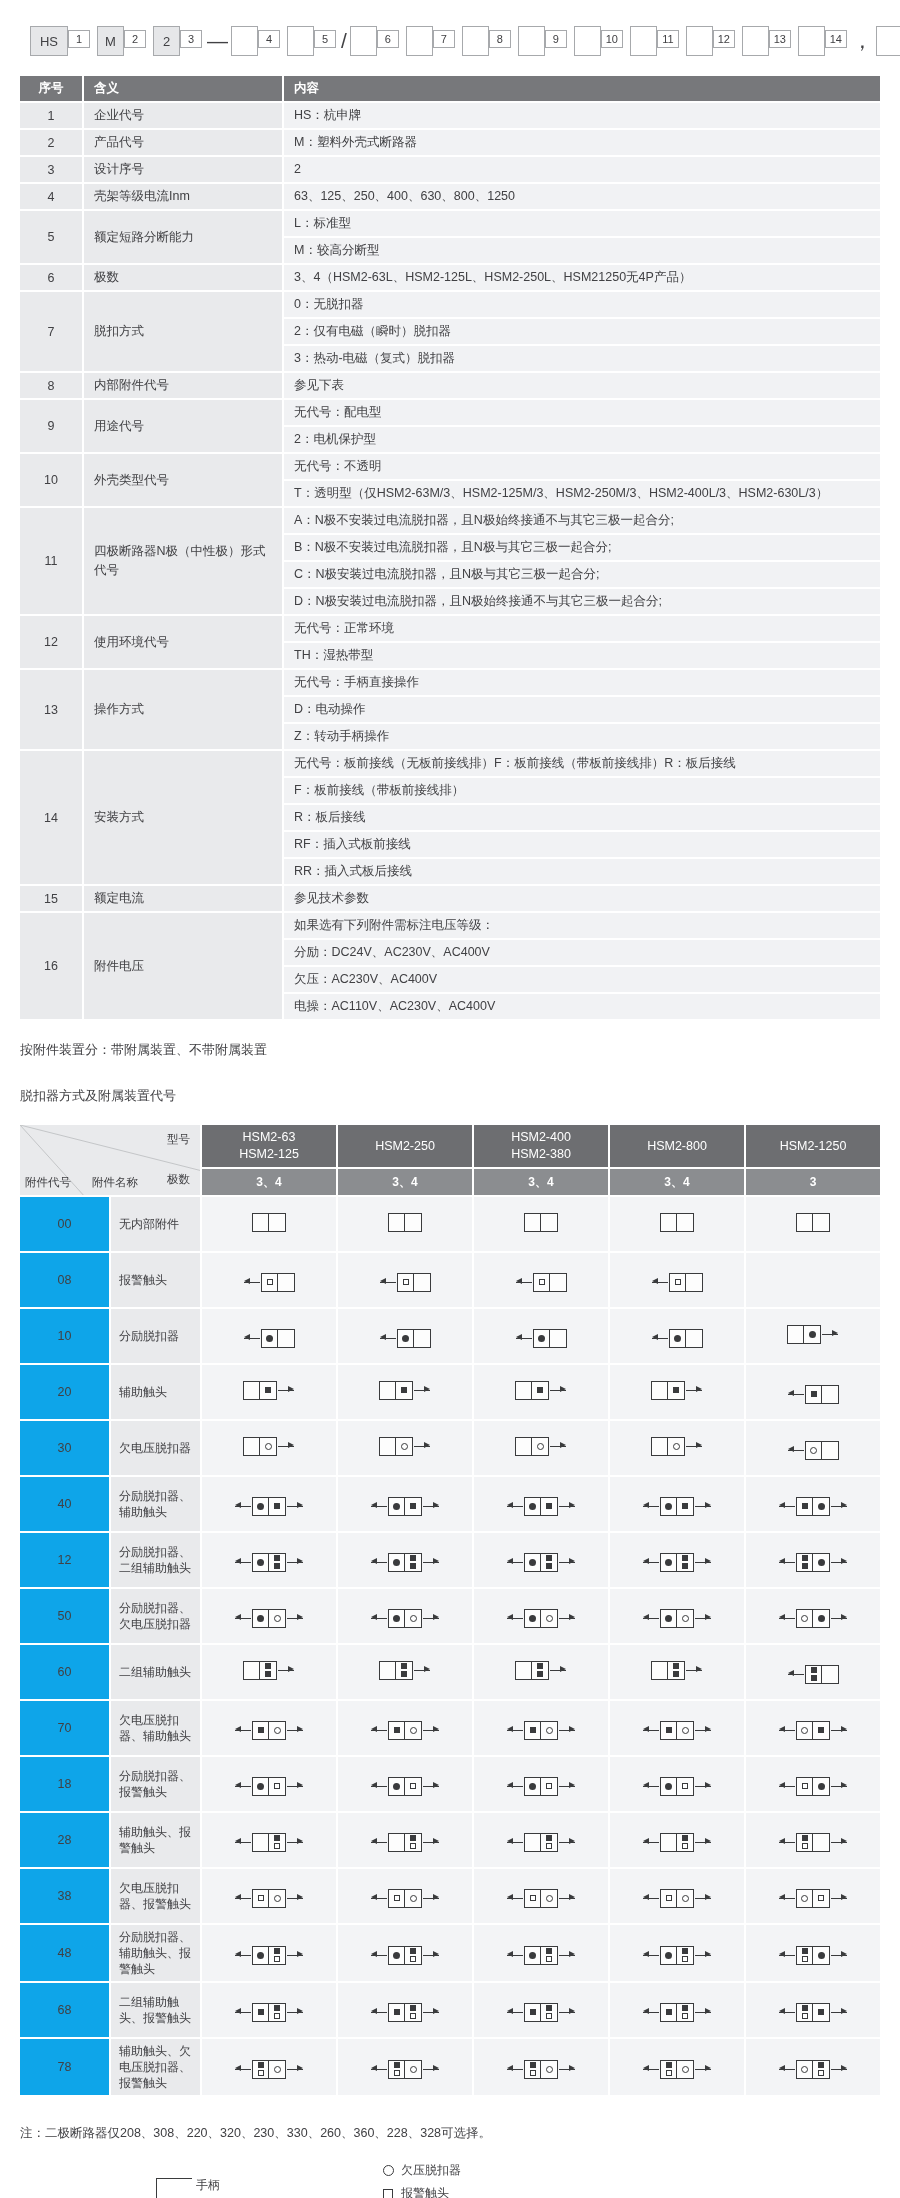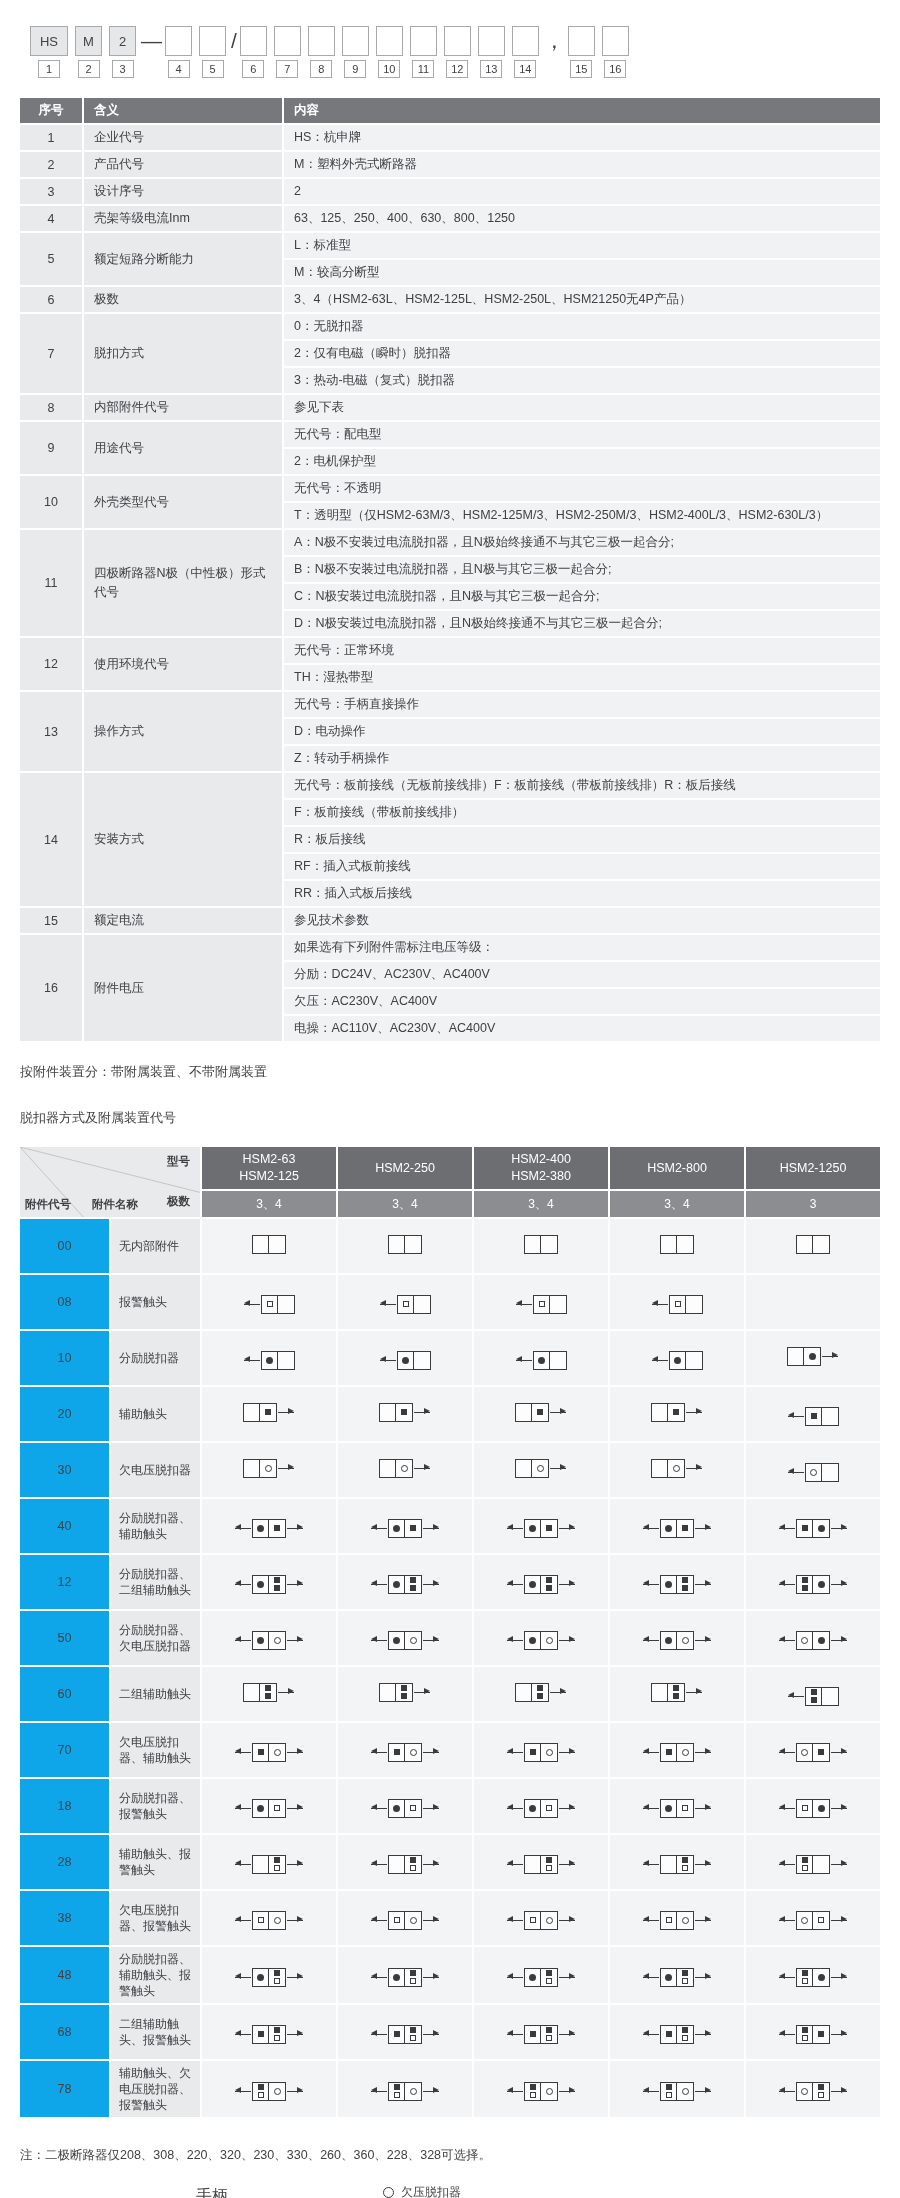--- a/index.html
+++ b/index.html
@@ -2,21 +2,21 @@
 <html><head>
 <meta charset="utf-8">
 <style>
   *{box-sizing:border-box;margin:0;padding:0}
   html,body{background:#fff}
   body{width:900px;font-family:"Liberation Sans","DejaVu Sans",sans-serif;color:#414144}
   .page{width:900px;min-height:2198px;padding:26px 18px 30px;background:#fff}
 
   
   .strip{display:flex;align-items:flex-start;padding-left:12px;margin-bottom:18px}
-  .seg{display:flex;flex-direction:column;align-items:center;margin-right:7px}
+  .seg{display:flex;align-items:flex-start;margin-right:7px}
   .seg-box{min-width:27px;height:30px;border:1px solid #a7a9ac;background:#fff;display:flex;align-items:center;justify-content:center;font-size:13px;padding:0 4px}
   .seg-box.filled{background:#e6e7e9}
   .seg-box.wide{min-width:38px}
   .seg-num{min-width:22px;height:18px;border:1px solid #a7a9ac;background:#fff;margin-top:4px;display:flex;align-items:center;justify-content:center;font-size:11px}
   .seg-sep{font-size:21px;color:#414144;margin:0 3px 0 -2px;height:30px;display:flex;align-items:center}
 
   
   table.t1{width:864px;border-collapse:collapse;table-layout:fixed}
   .t1 th{background:#77787b;color:#fff;font-size:12.5px;font-weight:bold;height:27px;text-align:left;padding:0 10px;border:2px solid #fff}
   .t1 th.h-no{text-align:center}
@@ -27,27 +27,27 @@
   .t1 .subline{padding:2px 10px;line-height:21px;border-top:2px solid #fff}
   .t1 .subline:first-child{border-top:none}
 
   .bold-note{font-weight:normal;font-size:13px;margin:20px 0 28px 2px}
   .t2-title{font-size:13px;margin:0 0 18px 2px}
 
   
   table.t2{width:864px;border-collapse:collapse;table-layout:fixed}
   .t2 th,.t2 td{border:2px solid #fff}
   .t2 th.model{background:#6d6e71;color:#fff;font-size:12.5px;font-weight:normal;height:44px;text-align:center;line-height:17px;vertical-align:middle}
-  .t2 th.poles{background:#8b8d90;color:#fff;font-size:12px;height:28px;text-align:center;font-weight:normal}
+  .t2 th.poles{background:#8b8d90;color:#fff;font-size:12px;height:28px;text-align:center;font-weight:bold}
   .t2 th.corner{background:#e9eaec;position:relative;padding:0;width:182px}
   .t2 td.a-code{width:58px;background:#0ea5e9;text-align:center;font-size:12.5px;vertical-align:middle}
   .t2 td.a-name{width:124px;background:#e9eaec;font-size:12px;padding:4px 8px;line-height:16px;vertical-align:middle}
   .t2 td.a-diag{background:#f3f4f6;text-align:center;height:56px;vertical-align:middle}
   .corner .svg-lines{position:absolute;left:0;top:0;width:100%;height:100%}
-  .corner .c-label{position:absolute;font-size:11.5px;color:#414144;font-weight:bold}
+  .corner .c-label{position:absolute;font-size:11.5px;color:#414144;font-weight:normal}
   .corner .lb-model{top:7px;right:10px}
   .corner .lb-poles{top:47px;right:10px}
   .corner .lb-code{bottom:5px;left:5px}
   .corner .lb-name{bottom:5px;left:72px}
 
   
   .diag{display:inline-flex;align-items:center;justify-content:center}
   .dbox{display:inline-flex}
   .dcell{width:17px;height:19px;border:1px solid #3a3b3d;background:#fdfdfd;display:inline-flex;align-items:center;justify-content:center}
   .dcell+.dcell{border-left:none}
@@ -61,21 +61,21 @@
   .sym-stack{display:inline-flex;flex-direction:column;align-items:center;gap:2px}
 
   .footnote{font-size:12.5px;margin:28px 0 18px 2px}
 
   
   .bottom{display:flex;align-items:flex-start;padding-left:4px}
   .install{position:relative;width:320px;height:96px}
   .handle-v{position:absolute;left:134px;top:18px;width:1px;height:24px;background:#3a3b3d}
   .handle-v::after{content:"";position:absolute;left:-3.5px;bottom:-5px;border-top:6px solid #3a3b3d;border-left:3.5px solid transparent;border-right:3.5px solid transparent}
   .handle-h{position:absolute;left:134px;top:18px;width:36px;height:1px;background:#3a3b3d}
-  .handle-label{position:absolute;left:174px;top:4px;font-size:16px}
+  .handle-label{position:absolute;left:174px;top:17px;font-size:12px}
   .legend-list{display:flex;flex-direction:column;gap:6px;margin-left:36px;margin-top:2px}
   .legend-item{display:flex;gap:3px;font-size:12px}
   .legend-sym{width:20px;display:inline-flex;justify-content:center;align-items:center}
   .legend-sym .sym-sq,.legend-sym .sym-fsq{width:10px;height:10px}
   .legend-sym .sym-dot,.legend-sym .sym-circ{width:11px;height:11px}
 </style>
 </head>
 <body>
 
 <div class="page">

